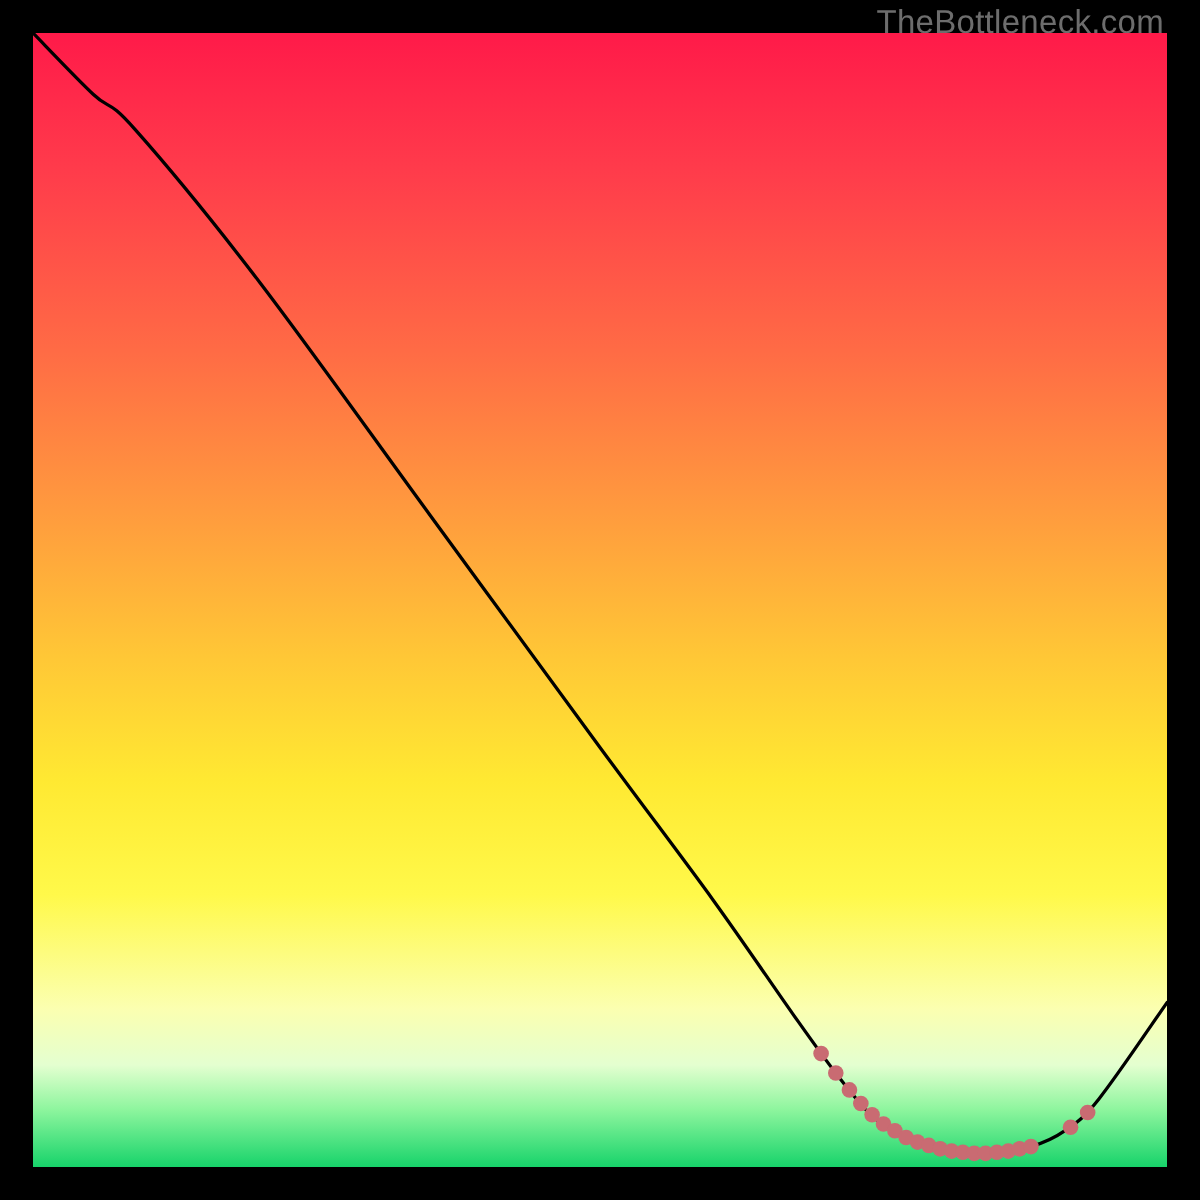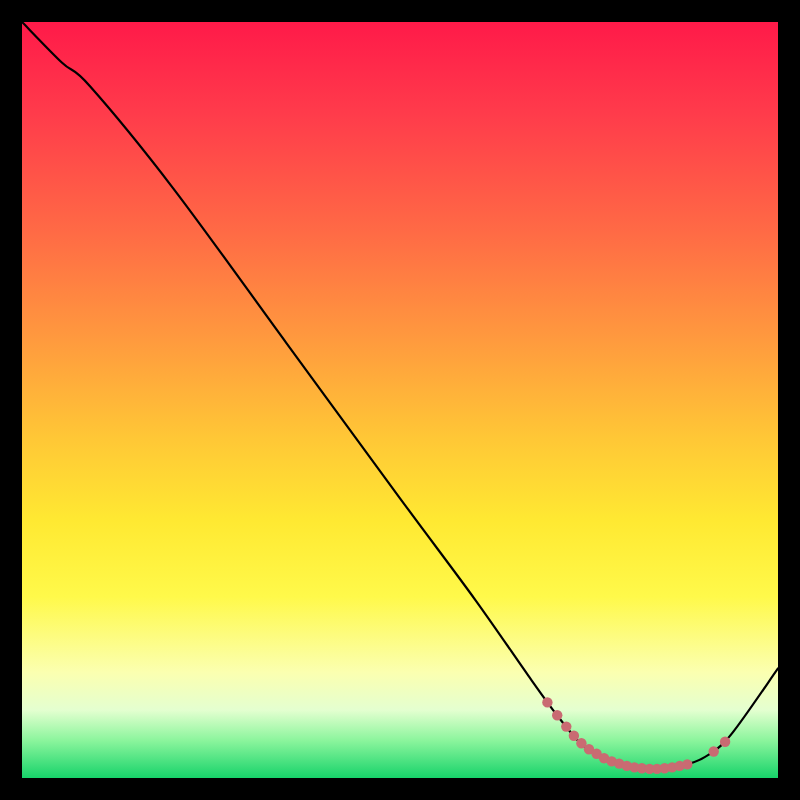--- a/index.html
+++ b/index.html
@@ -55,20 +55,21 @@
     top: 0;
     left: 0;
     width: 756px;
     height: 756px;
   }
 </style>
 </head>
 <body>
 
 <div class="frame">
+  <div class="watermark">TheBottleneck.com</div>
   <div class="plot">
     <svg class="curve" viewBox="0 0 756 756" preserveAspectRatio="none">
       <path id="curve-path" fill="none" stroke-width="2.2" stroke-linejoin="round" stroke-linecap="round" d="M 0 0 C 6.7 6.8, 28.7 30.1, 40.1 40.8 C 51.4 51.5, 49.5 43.3, 68.0 64.3 C 86.6 85.2, 118.4 123.5, 151.2 166.3 C 184.0 209.2, 226.8 269.6, 264.6 321.3 C 302.4 373.0, 346.5 433.4, 378.0 476.3 C 409.5 519.1, 432.2 548.7, 453.6 578.3 C 475.0 608.0, 492.7 634.4, 506.5 653.9 C 520.4 673.5, 527.9 684.2, 536.8 695.5 C 545.6 706.9, 551.9 715.0, 559.4 722.0 C 567.0 728.9, 574.6 733.3, 582.1 737.1 C 589.7 740.9, 596.0 743.0, 604.8 744.7 C 613.6 746.3, 625.0 747.3, 635.0 746.9 C 645.1 746.5, 656.5 744.9, 665.3 742.4 C 674.1 739.9, 680.4 737.1, 688.0 731.8 C 695.5 726.5, 699.3 724.9, 710.6 710.6 C 722.0 696.4, 748.4 657.1, 756.0 646.4" stroke="#000000"></path>
       <g id="marker-group">
           <circle cx="525.4" cy="680.4" r="5.2" fill="#c96b72" stroke="#c96b72" stroke-width="0"></circle>
           <circle cx="535.2" cy="693.3" r="5.2" fill="#c96b72" stroke="#c96b72" stroke-width="0"></circle>
           <circle cx="544.3" cy="704.6" r="5.2" fill="#c96b72" stroke="#c96b72" stroke-width="0"></circle>
           <circle cx="551.9" cy="713.7" r="5.2" fill="#c96b72" stroke="#c96b72" stroke-width="0"></circle>
           <circle cx="559.4" cy="721.2" r="5.2" fill="#c96b72" stroke="#c96b72" stroke-width="0"></circle>
           <circle cx="567.0" cy="727.3" r="5.2" fill="#c96b72" stroke="#c96b72" stroke-width="0"></circle>

